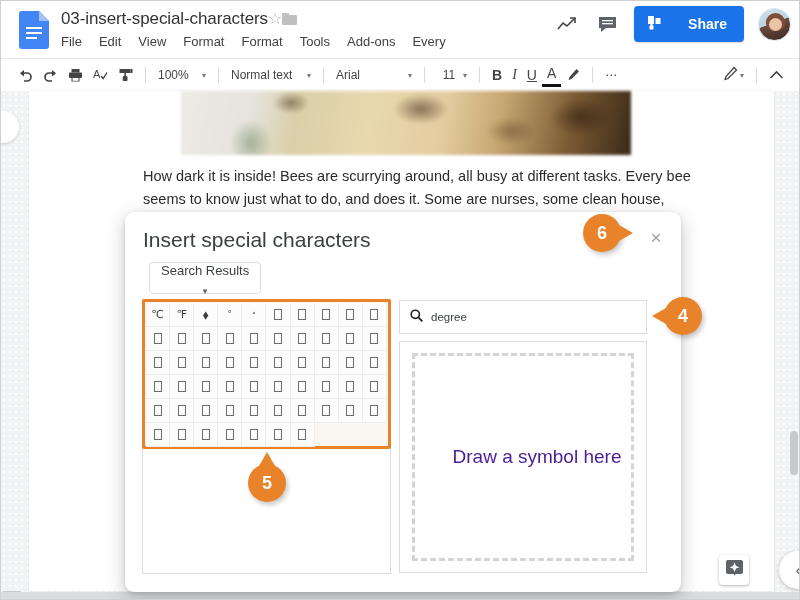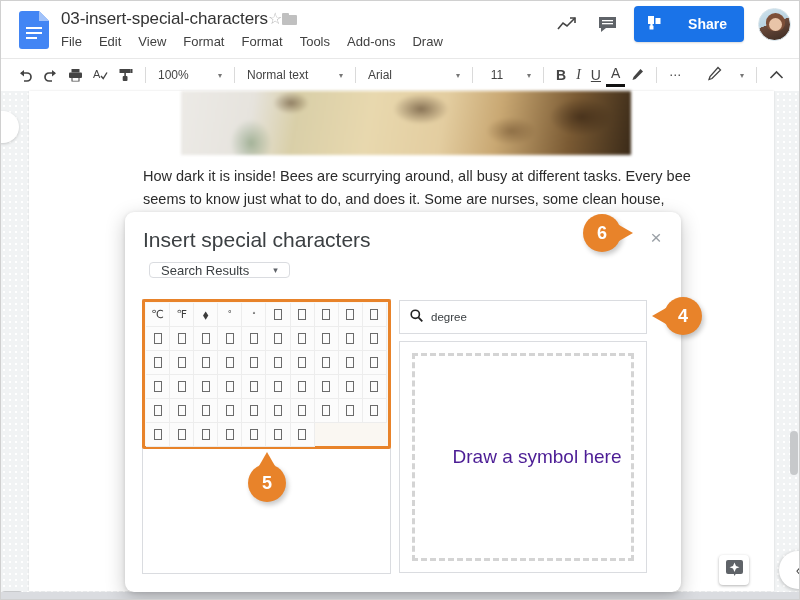--- a/index.html
+++ b/index.html
@@ -78,21 +78,21 @@
     position: absolute; top: 57px; left: 0; width: 800px; height: 33px;
     background: #fff; border-top: 1px solid #e8e8e8;
     display: flex; align-items: center; padding: 0 12px;
     font-size: 12px; color: #444;
   }
   .tb-item {
     height: 24px; display:flex; align-items:center; justify-content:center;
     padding: 0 5px; color: #444;
   }
   .tb-sep { width:1px; height:16px; background:#dadada; margin:0 7px; }
-  .tb-drop { display:flex; align-items:center; gap:18px; }
+  .tb-drop { display:flex; align-items:center; gap:2px; }
   .caret { font-size: 8px; color: #777; }
   .tb-zoom { width: 42px; text-align:left; color:#444; }
   .tb-style { width: 74px; text-align:left; color:#444; }
   .tb-font { width: 70px; text-align:left; color:#444; }
   .tb-size { width: 24px; text-align:center; color:#444; }
   .tb-b { font-weight:bold; font-size:14px; }
   .tb-i { font-style:italic; font-family:"Liberation Serif",serif; font-size:14px; }
   .tb-u { text-decoration:underline; font-size:14px; }
   .tb-a { font-size:14px; border-bottom:3px solid #111; line-height:13px; }
   .tb-right { margin-left:auto; display:flex; align-items:center; }
@@ -165,23 +165,23 @@
     position:absolute; left: 18px; top: 16px;
     font-size: 21px; color: #3c4043; font-weight: normal;
   }
   .dlg-close {
     position:absolute; right: 14px; top: 14px;
     width: 22px; height: 22px; color:#9aa0a6; font-size: 19px;
     display:flex; align-items:center; justify-content:center; line-height:1;
   }
   .cat-select {
     position:absolute; left: 24px; top: 50px;
-    height: 16px; border: 1px solid #dadce0; border-radius: 4px;
-    display:flex; align-items:center; gap:24px; padding: 0 11px;
-    font-size: 13px; color: #3c4043;
+    height: 32px; border: 1px solid #dadce0; border-radius: 4px;
+    display:flex; align-items:center; gap:8px; padding: 0 11px;
+    font-size: 13px; color: #3c4043; flex-direction: column;
   }
   .cat-select .caret { font-size: 9px; color:#5f6368; }
 
   
   .grid-panel {
     position:absolute; left: 141px; top: 298px; width: 249px; height: 275px;
     background:#fff; border:1px solid #dadce0;
   }
   .grid-highlight {
     position:absolute; left: 141px; top: 298px; width: 249px; height: 150px;
@@ -273,21 +273,21 @@
     </div>
 
     <div class="menubar">
       <span>File</span>
       <span>Edit</span>
       <span>View</span>
       <span>Format</span>
       <span>Format</span>
       <span>Tools</span>
       <span>Add-ons</span>
-      <span>Draw</span>
+      <span>Every</span>
     </div>
 
     <div class="header-right">
       <span class="hicon">
         <svg width="20" height="16" viewBox="0 0 20 16">
           <polyline points="1,13 6,7 10,10 18,2" fill="none" stroke="#444" stroke-width="1.6"></polyline>
           <polyline points="13,2 18,2 18,7" fill="none" stroke="#444" stroke-width="1.6"></polyline>
         </svg>
       </span>
       <span class="hicon">

